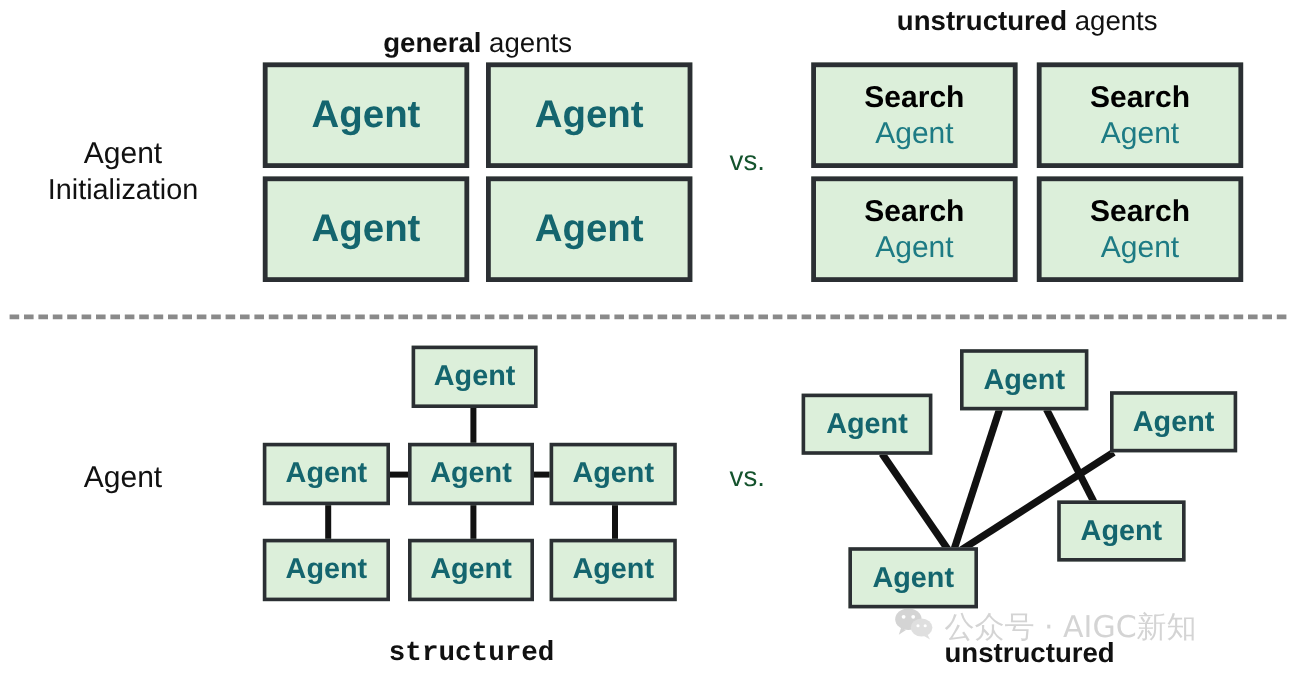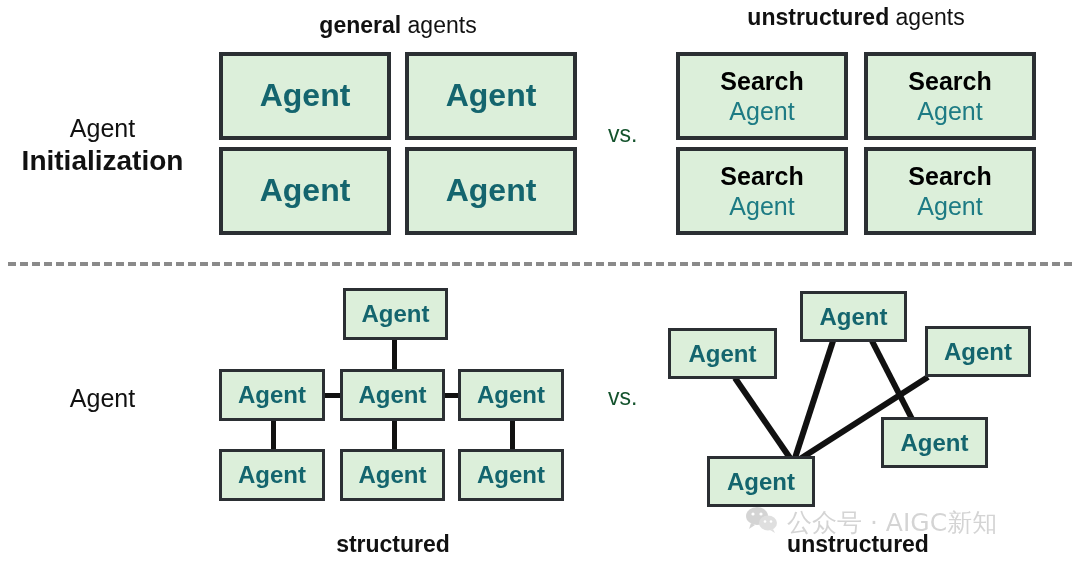--- a/index.html
+++ b/index.html
@@ -46,21 +46,21 @@
   }
 
   
   .row-label {
     position: absolute;
     text-align: center;
     color: #111111;
     line-height: 1.22;
   }
   .row-label .l1 { font-weight: normal; font-size: 25px; display:block; }
-  .row-label .l2 { font-weight: bold;   font-size: 28px; display:block; }
+  .row-label .l2 { font-weight: normal;   font-size: 24px; display:block; }
 
   
   .col-heading {
     position: absolute;
     text-align: center;
     font-size: 23px;
     color: #111111;
     white-space: nowrap;
   }
   .col-heading b { font-weight: bold; }
@@ -125,21 +125,21 @@
     white-space: nowrap;
     font-family: "DejaVu Sans", sans-serif;
   }
   .wechat-icon { display: block; }
 </style>
 </head>
 <body>
 
 <div id="canvas">
 
-  <div class="col-heading" style="left:238px; top:12px; width:320px;text-align:center;">
+  <div class="col-heading" style="left:238px; top:22px; width:320px;text-align:center;">
     <b>general</b><span class="reg"> agents</span>
   </div>
 
   <div class="col-heading" style="left:696px; top:4px; width:320px;">
     <b>unstructured</b><span class="reg"> agents</span>
   </div>
 
   <div class="row-label" style="left:0px; top:113px; width:205px;">
     <span class="l1">Agent</span>
     <span class="l2">Initialization</span>
@@ -241,21 +241,21 @@
   <div class="agent-box thin" style="left:925px; top:326px; width:106px; height:51px;">
     <span class="agent-label" style="font-size:24px;">Agent</span>
   </div>
   <div class="agent-box thin" style="left:881px; top:417px; width:107px; height:51px;">
     <span class="agent-label" style="font-size:24px;">Agent</span>
   </div>
   <div class="agent-box thin" style="left:707px; top:456px; width:108px; height:51px;">
     <span class="agent-label" style="font-size:24px;">Agent</span>
   </div>
 
-  <div class="caption" style="left:283px; top:531px; width:220px;">structured</div>
+  <div class="caption" style="left:283px; top:531px; width:220px;font-family:Liberation Mono, monospace;">structured</div>
   <div class="caption" style="left:748px; top:531px; width:220px;">unstructured</div>
 
   <div class="watermark">
     <svg class="wechat-icon" width="34" height="28" viewBox="0 0 34 28" xmlns="http://www.w3.org/2000/svg">
       <ellipse cx="12" cy="10" rx="11" ry="9" fill="#9a9a9a"></ellipse>
       <path d="M6 17 L4 23 L10 19 Z" fill="#9a9a9a"></path>
       <circle cx="8" cy="8" r="1.6" fill="#ffffff"></circle>
       <circle cx="16" cy="8" r="1.6" fill="#ffffff"></circle>
       <ellipse cx="23" cy="17" rx="9" ry="7.5" fill="#b5b5b5"></ellipse>
       <path d="M28 23 L30 27 L25 24 Z" fill="#b5b5b5"></path>

